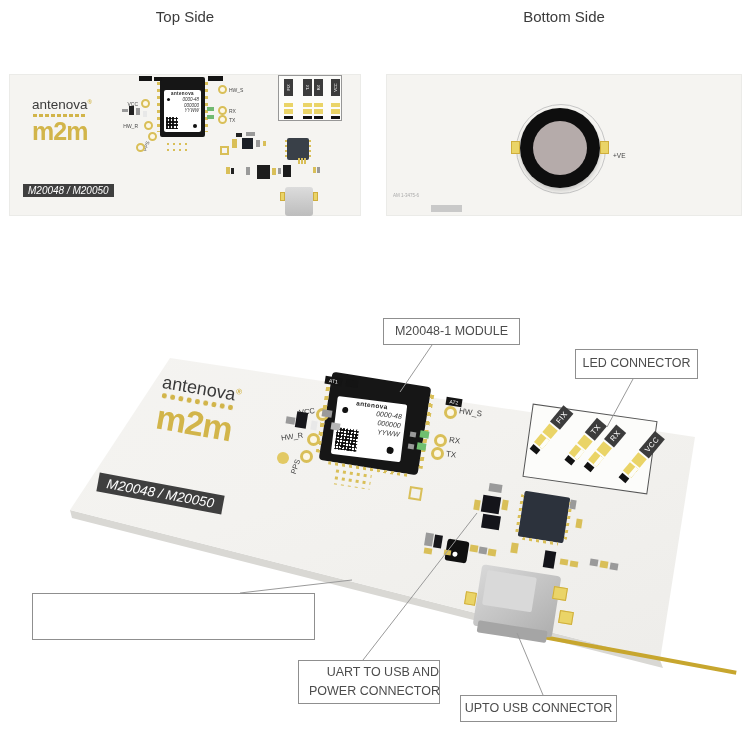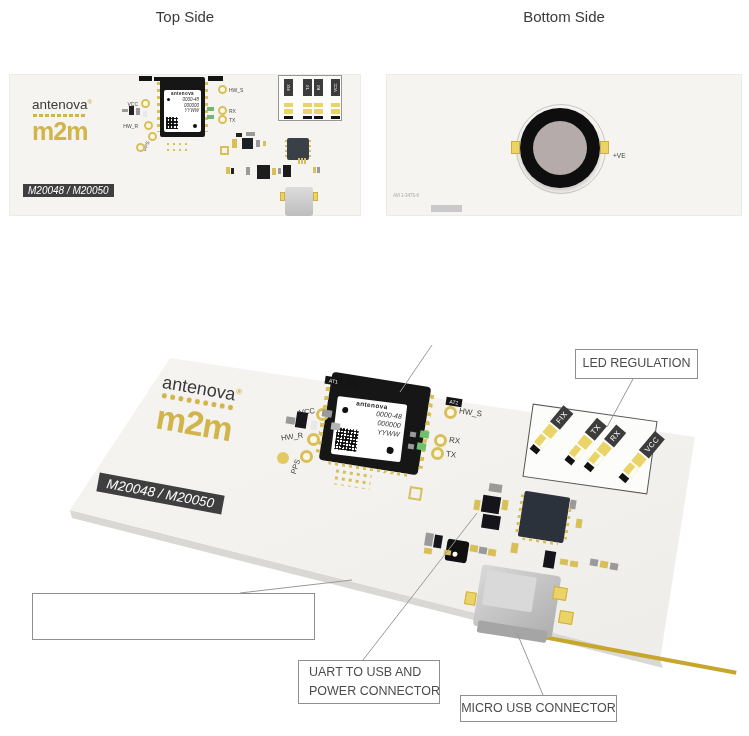--- a/index.html
+++ b/index.html
@@ -337,26 +337,29 @@
   <div class="goldpad" style="left:465px;top:592px;width:11px;height:13px;transform:rotate(9deg);"></div>
 
   <svg class="leaders" width="749" height="736" viewBox="0 0 749 736">
     <line x1="432" y1="345" x2="400" y2="392" stroke="#9a9a9a" stroke-width="1"></line>
     <line x1="633" y1="379" x2="607" y2="427" stroke="#9a9a9a" stroke-width="1"></line>
     <line x1="240" y1="593" x2="352" y2="580" stroke="#9a9a9a" stroke-width="1"></line>
     <line x1="363" y1="660" x2="477" y2="513" stroke="#9a9a9a" stroke-width="1"></line>
     <line x1="543" y1="695" x2="517" y2="633" stroke="#9a9a9a" stroke-width="1"></line>
   </svg>
 
+  <div class="callout center" style="left:383px;top:318px;width:137px;height:27px;">
+    <div>M20048-1 MODULE</div>
+  </div>
   <div class="callout center" style="left:575px;top:349px;width:123px;height:30px;">
-    <div>LED REGULATION</div>
+    <div>LED CONNECTOR</div>
   </div>
   <div class="callout left" style="left:32px;top:593px;width:283px;height:47px;">
   </div>
-  <div class="callout left" style="left:298px;top:660px;width:142px;height:44px;">
+  <div class="callout left" style="left:298px;top:660px;width:142px;height:44px;text-align:right;">
     <div>UART TO USB AND</div>
     <div>POWER CONNECTOR</div>
   </div>
   <div class="callout center" style="left:460px;top:695px;width:157px;height:27px;">
-    <div>MICRO USB CONNECTOR</div>
+    <div>UPTO USB CONNECTOR</div>
   </div>
 
 </div>
 
 </body></html>

